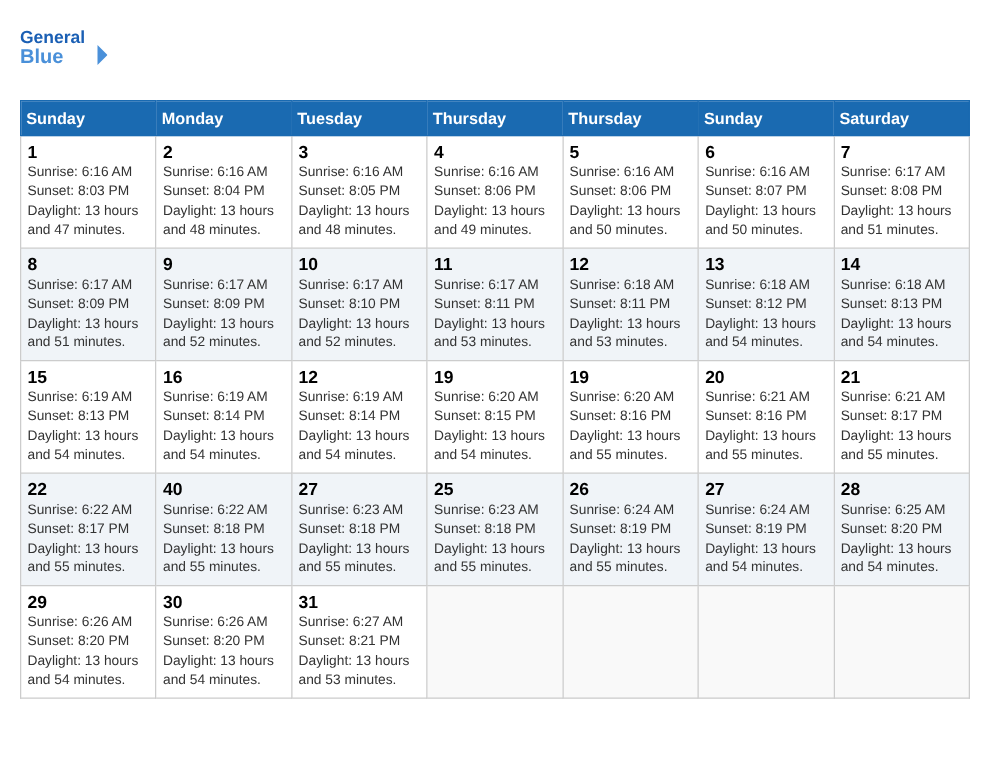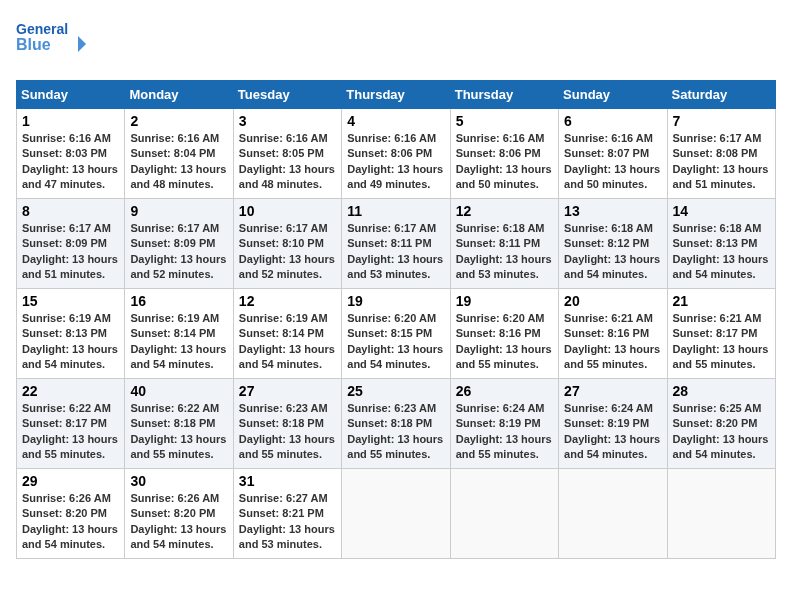--- a/index.html
+++ b/index.html
@@ -59,21 +59,20 @@
     }
     .day-num {
       font-size: 14px;
       font-weight: bold;
       display: block;
       margin-bottom: 2px;
     }
     .day-info {
       color: #333;
       line-height: 1.4;
-      font-weight: bold;
     }
     .empty { background: #f9f9f9 !important; }
   </style>
 </head>
 <body>
 
 <div class="header">
   <div class="logo">
   <svg width="70" height="45" viewBox="0 0 70 45" xmlns="http://www.w3.org/2000/svg">
     <text x="0" y="18" font-size="14" font-weight="bold" fill="#1a5fb4" font-family="Arial">General</text>

